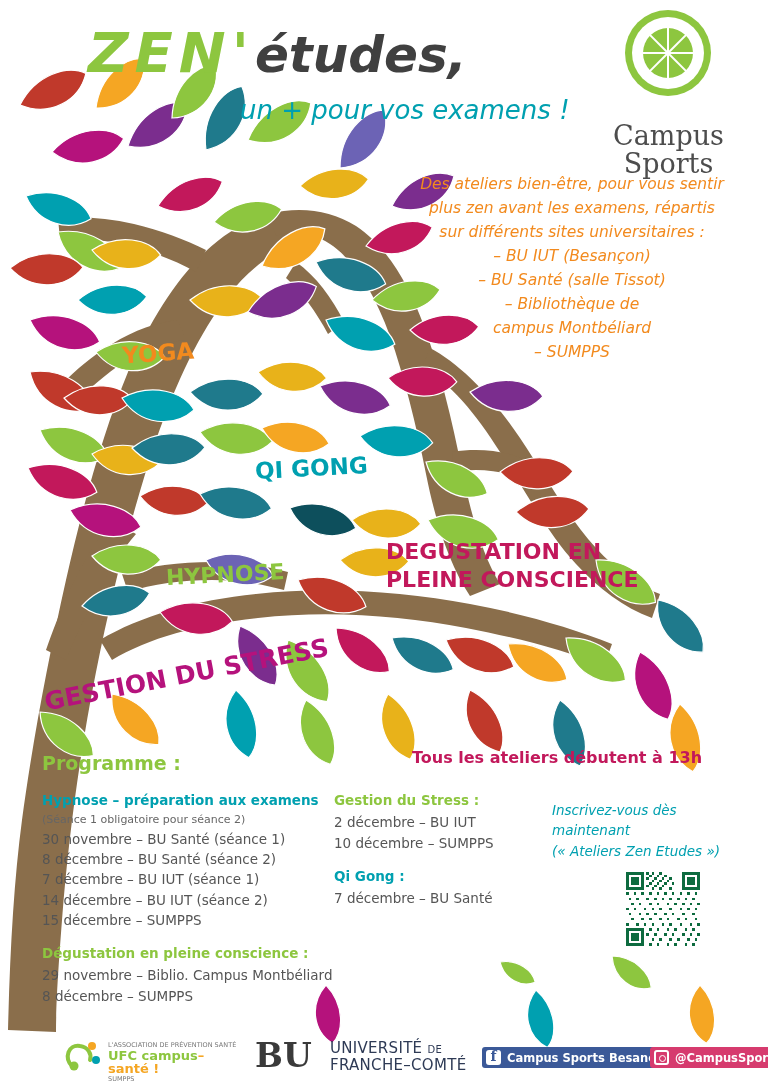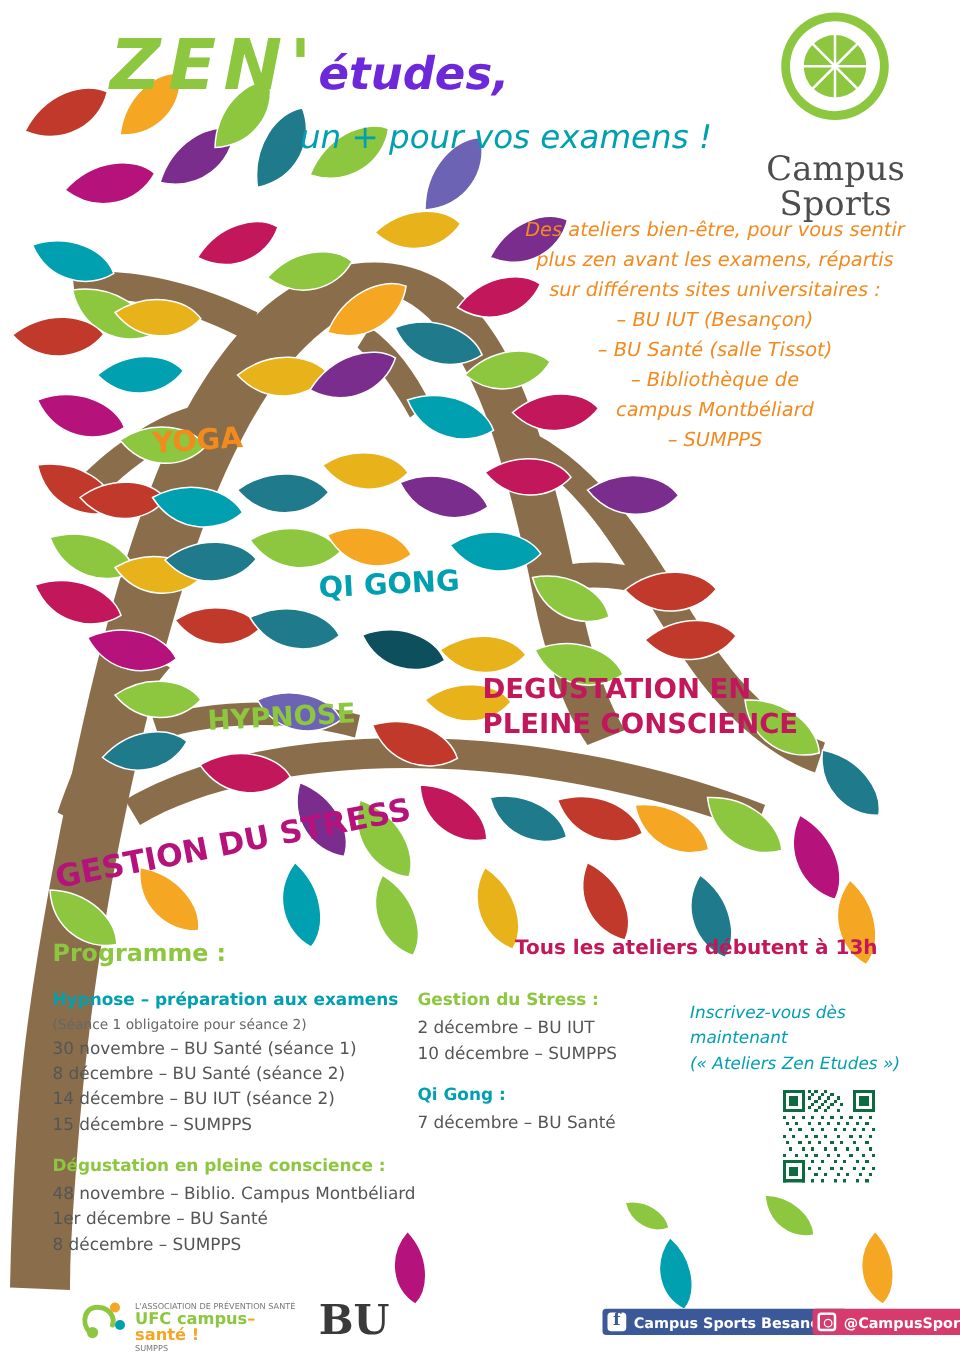--- a/index.html
+++ b/index.html
@@ -22,22 +22,22 @@
     left: 88px; top: 20px;
     font-family: "DejaVu Sans", sans-serif;
     font-size: 56px;
     font-weight: bold;
     font-style: italic;
     color: #8dc63f;
     letter-spacing: 6px;
     white-space: nowrap;
   }
   .title-zen .etudes {
-    color: #6d28d9;
-    font-size: 36px;
+    color: #404040;
+    font-size: 50px;
     letter-spacing: 0px;
   }
   .title-sub {
     position: absolute;
     left: 240px; top: 95px;
     font-size: 26px;
     font-style: italic;
     color: #00a0b0;
     white-space: nowrap;
   }
@@ -511,27 +511,27 @@
 
   <div class="programme-title">Programme :</div>
   <div class="tous-ateliers">Tous les ateliers débutent à 13h</div>
 
   <div class="col col-left">
     <div class="grp">
       <div class="grp-head hyp">Hypnose – préparation aux examens</div>
       <div class="note">(Séance 1 obligatoire pour séance 2)</div>
       <div class="li">30 novembre – BU Santé (séance 1)</div>
       <div class="li">8 décembre – BU Santé (séance 2)</div>
+      <div class="li">7 décembre – BU IUT (séance 1)</div>
       <div class="li">14 décembre – BU IUT (séance 2)</div>
       <div class="li">15 décembre – SUMPPS</div>
     </div>
     <div class="grp">
       <div class="grp-head deg">Dégustation en pleine conscience :</div>
-      <div class="li">48 novembre – Biblio. Campus Montbéliard</div>
-      <div class="li">1er décembre – BU Santé</div>
+      <div class="li">29 novembre – Biblio. Campus Montbéliard</div>
       <div class="li">8 décembre – SUMPPS</div>
     </div>
   </div>
 
   <div class="col col-mid">
     <div class="grp">
       <div class="grp-head ges">Gestion du Stress :</div>
       <div class="li">2 décembre – BU IUT</div>
       <div class="li">10 décembre – SUMPPS</div>
     </div>
@@ -687,20 +687,24 @@
     </svg>
     <div class="txt">
       <small>L'ASSOCIATION DE PRÉVENTION SANTÉ</small>
       <span>UFC campus</span><span style="color:#f5a623">– santé !</span>
       <small>SUMPPS</small>
     </div>
   </div>
 
   <div class="f-bu">BU</div>
 
+  <div class="f-ufcomte">
+    <div><span>UNIVERSITÉ</span> <span class="de">DE</span></div>
+    <div>FRANCHE–COMTÉ</div>
+  </div>
 
   <div class="f-fb">
     <span class="badge-icon fb"></span>
     <span>Campus Sports Besançon</span>
   </div>
   <div class="f-ig">
     <span class="badge-icon ig"></span>
     <span>@CampusSportsFC</span>
   </div>
 

